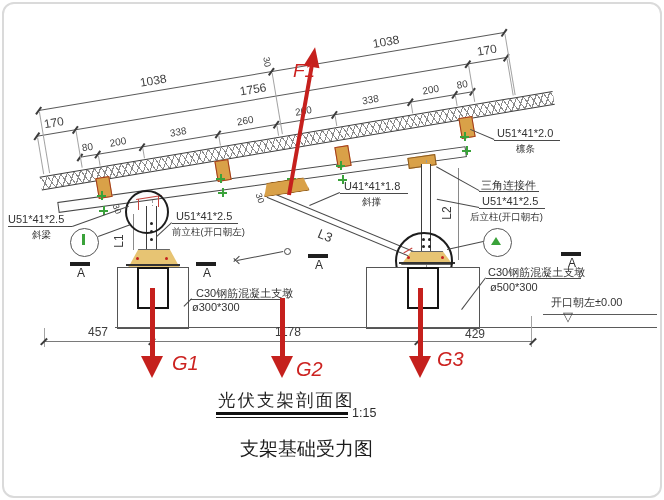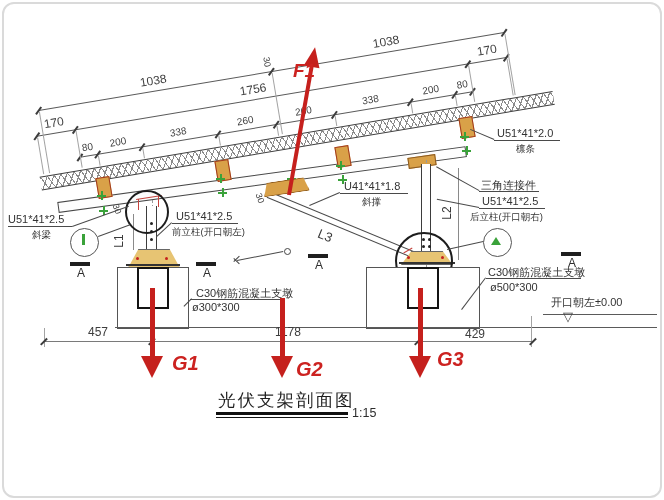--- a/index.html
+++ b/index.html
@@ -26,21 +26,21 @@
   .colm{position:absolute;border-left:1.5px solid #3d3d3d;border-right:1.5px solid #3d3d3d;background:#fff}
   .cl{position:absolute;width:0;border-left:1px dashed #999}
   .dot{position:absolute;width:3px;height:3px;border-radius:50%;background:#222}
   .rdot{position:absolute;width:3px;height:3px;border-radius:50%;background:#c5201d}
   .guss{position:absolute;background:#e7c473;border:1px solid #666;clip-path:polygon(0 100%,20% 0,80% 0,100% 100%)}
   .pier{position:absolute;border:1.2px solid #555;background:#fff}
   .anch{position:absolute;border:2.5px solid #141414;background:#fff}
   .gar{position:absolute;width:22px}
   .gar .shaft{margin:0 auto;width:5px;background:#c5201d}
   .gar .head{width:0;height:0;border-left:11px solid transparent;border-right:11px solid transparent;border-top:22px solid #c5201d}
-  .glabel{position:absolute;font-size:20px;font-weight:bold;color:#cc2220;font-style:italic}
+  .glabel{position:absolute;font-size:20px;font-weight:normal;color:#cc2220;font-style:italic}
   .sa-bar{position:absolute;width:20px;height:3.5px;background:#1f1f1f}
   .sa-t{position:absolute;font-size:12px;color:#2e2e2e}
   .rot30{position:absolute;font-size:9px;color:#444}
   .redln{position:absolute;background:#c5433d}
 </style>
 </head>
 <body>
 
 <div id="cv">
   <div class="abs" style="inset:2px;border:2px solid #dadada;border-radius:12px"></div>
@@ -292,14 +292,15 @@
       <div class="head"></div>
   </div>
   <span class="glabel" style="left:437px;top:348px">G3</span>
 
   <span class="txt" style="left:218px;top:388px;font-size:17.5px;letter-spacing:2px;color:#1f1f1f">光伏支架剖面图</span>
   <div class="ln" style="left:216px;top:412px;width:132px;height:3px;background:#111"></div>
   <div class="ln" style="left:216px;top:417px;width:132px;height:1.2px;background:#111"></div>
   <span class="txt" style="left:352px;top:406px;font-size:12.5px;color:#2c2c2c">1:15</span>
 
   <div class="abs" style="left:240px;top:436px;display:flex;gap:30px;font-family:'Liberation Serif',serif;font-size:19px;color:#1c1c1c">
+    <span>支架基础受力图</span>
   </div>
 </div>
 
 </body></html>

